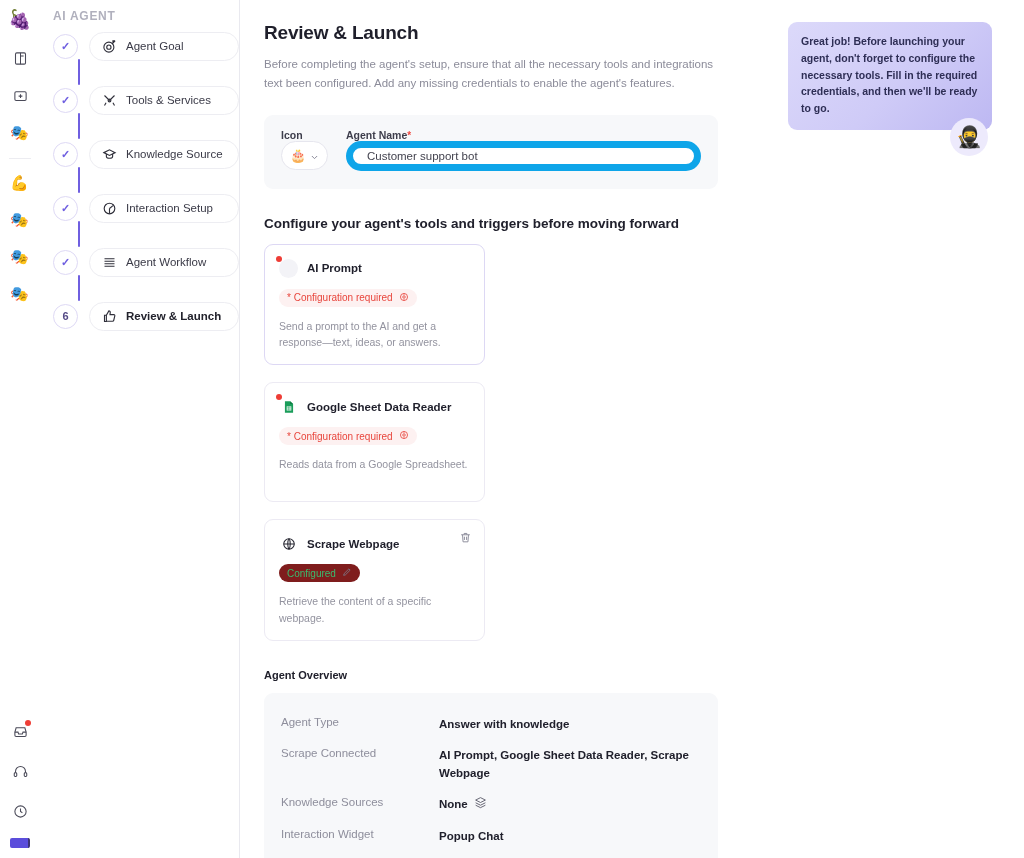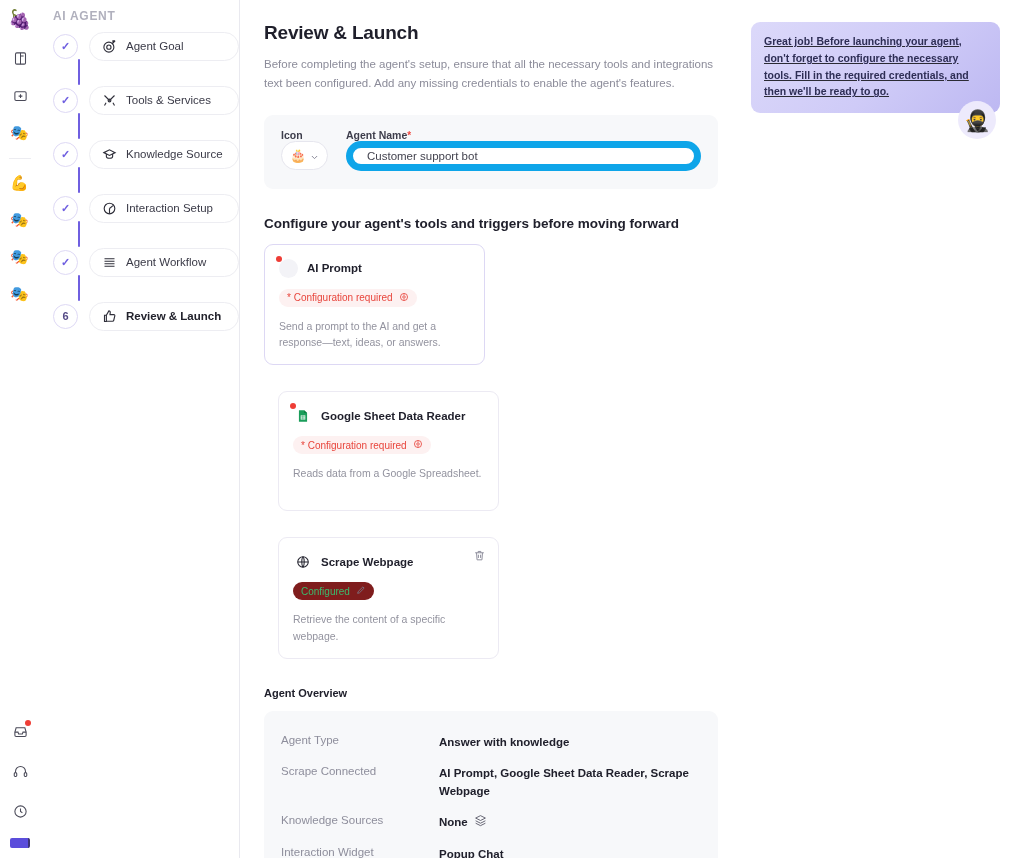--- a/index.html
+++ b/index.html
@@ -100,27 +100,27 @@
   .chev { width: 9px; height: 9px; color: #8a8a99; }
   .agent-name-col { flex: 1 1 auto; }
   .text-input {
     width: 100%; height: 30px; border-radius: 16px; border: 7px solid #0ea5e9;
     background: #fff; padding: 0 14px; font-size: 11.5px; color: #43434f;
     font-family: "Liberation Sans", sans-serif;
   }
 
   h2.section-title { margin-top: 27px; font-size: 13.5px; font-weight: 700; color: #20202c; }
 
-  .tools-grid { margin-top: 13px; display: flex; flex-wrap: wrap; gap: 26px; width: 456px; }
+  .tools-grid { margin-top: 13px; display: flex; flex-wrap: wrap; gap: 17px; width: 456px; }
   .tool-card {
     width: 221px; min-height: 120px; background: #fff; border-radius: 9px;
     padding: 14px 14px 14px 14px; position: relative;
   }
   .tool-card.pending { border: 1px solid #ddd8f4; }
-  .tool-card.done { border: 1px solid #eceaf3; margin-left: 14px; }
+  .tool-card.done { border: 1px solid #eceaf3; }
   .tool-head { display: flex; align-items: center; gap: 9px; }
   .tool-ico-wrap { position: relative; width: 19px; height: 19px; flex: 0 0 19px; }
   .tool-ico {
     width: 19px; height: 19px; border-radius: 50%;
     display: flex; align-items: center; justify-content: center;
     font-size: 11px;
   }
   .tool-ico.blank { background: #f3f3f7; }
   .tool-ico.sheets { background: #fff; }
   .tool-ico.globe { background: #fff; color: #23232e; }
@@ -150,21 +150,21 @@
   }
   .ov-row { display: flex; padding: 7px 17px; align-items: flex-start; }
   .ov-key { width: 158px; flex: 0 0 158px; font-size: 11.5px; color: #8e8e9c; }
   .ov-val {
     flex: 1 1 auto; font-size: 11.5px; font-weight: 700; color: #20202c;
     line-height: 1.5; display: flex; align-items: center; gap: 6px; flex-wrap: wrap;
   }
   .ov-val svg { width: 13px; height: 13px; color: #5b5b6a; }
 
   
-  .coach { position: absolute; top: 22px; right: 24px; width: 249px; text-decoration: underline; }
+  .coach { position: absolute; top: 22px; right: 32px; width: 204px; }
   .coach-bubble {
     background: linear-gradient(135deg, #dcd9fa 0%, #cfcbf7 55%, #bdb8f2 100%);
     border-radius: 9px; padding: 11px 13px 13px;
     font-size: 10.5px; line-height: 1.6; font-weight: 700; color: #2e2e55;
   }
   .coach-avatar {
     position: absolute; right: 4px; bottom: -26px;
     width: 38px; height: 38px; border-radius: 50%;
     background: #edeafc; display: flex; align-items: center; justify-content: center;
     font-size: 21px; line-height: 1;

